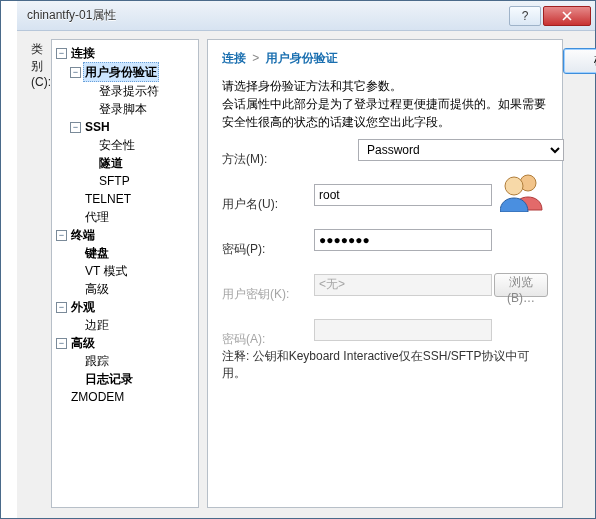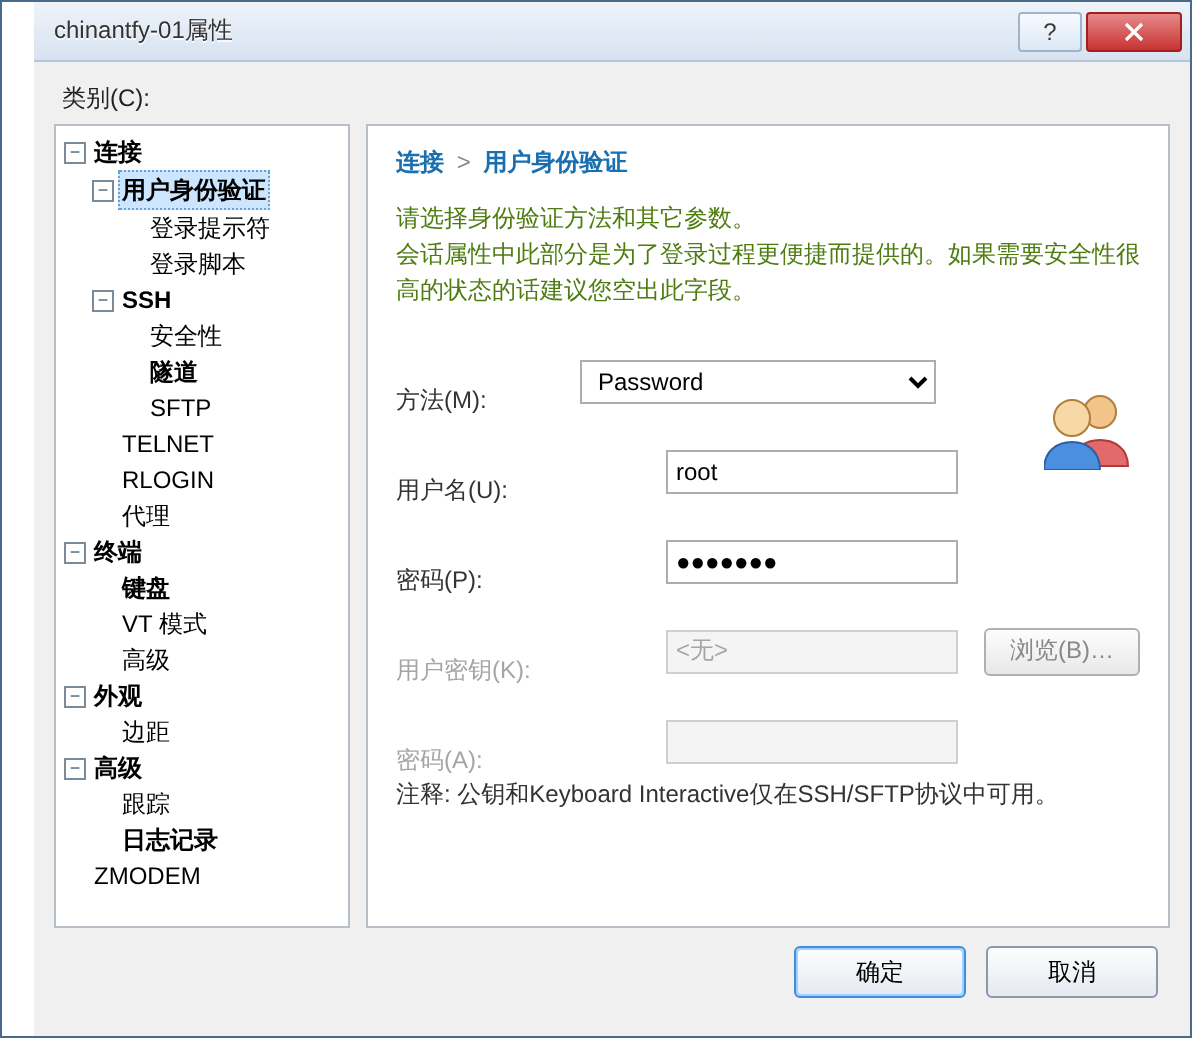--- a/index.html
+++ b/index.html
@@ -2,43 +2,43 @@
 <html><head>
 <meta charset="utf-8">
 <style>
   * { box-sizing: border-box; font-family: "Microsoft YaHei", "Segoe UI", Tahoma, sans-serif; font-size: 12px; }
   body { margin: 0; background: #6b8199; width: 596px; height: 519px; overflow: hidden; }
   .window { width: 596px; height: 519px; background: #fff; border: 1px solid #4a6a8a; box-shadow: 0 0 0 1px rgba(255,255,255,.2) inset; display: flex; flex-direction: column; padding-left: 16px; }
   .titlebar { height: 30px; background: linear-gradient(#eef3f9,#d7e3f1); border-bottom: 1px solid #b7c7da; display: flex; align-items: center; padding: 0 4px 0 10px; }
   .titlebar .title { flex: 1; color: #333; text-shadow: 0 1px #fff; }
   .tbtn { width: 32px; height: 20px; margin-left: 2px; border: 1px solid #9fb3c9; border-radius: 2px; background: linear-gradient(#f7fbff,#dce8f5); display: flex; align-items: center; justify-content: center; color: #3a3a3a; }
   .tbtn.close { width: 48px; background: linear-gradient(#e68a8a,#c83232); border-color: #a02020; color: #fff; font-weight: bold; }
-  .body { flex: 1; display: flex; flex-direction: column; padding: 8px 10px 10px 10px; background: #f0f0f0; }
+  .body { flex: 1; display: flex; flex-direction: row; padding: 8px 10px 10px 10px; background: #f0f0f0; }
   .catlabel { margin: 2px 0 4px 4px; color: #222; }
   .panes { flex: 1; display: flex; gap: 8px; min-height: 0; }
   .tree { width: 148px; background: #fff; border: 1px solid #b7bfc8; padding: 4px 2px; overflow: auto; }
   .tree ul { list-style: none; margin: 0; padding-left: 14px; }
   .tree > ul { padding-left: 2px; }
   .tree li { line-height: 18px; white-space: nowrap; }
   .node { display: flex; align-items: center; gap: 2px; cursor: default; }
   .tw { width: 11px; height: 11px; border: 1px solid #7a8a99; display: inline-flex; align-items: center; justify-content: center; font-size: 9px; color: #3a5a7a; background: #fff; line-height: 1; }
   .tw.empty { border: none; }
   .node .lbl { padding: 0 2px; }
   .node.sel .lbl { background: #cde6ff; border: 1px dotted #6aa0d8; padding: 0 1px; }
   .node.bold .lbl { font-weight: bold; }
   .rightpane { flex: 1; background: #fff; border: 1px solid #b7bfc8; padding: 10px 14px; position: relative; display: flex; flex-direction: column; }
   .breadcrumb { color: #1a6fb0; font-weight: bold; margin-bottom: 10px; }
   .breadcrumb .sep { color: #888; font-weight: normal; margin: 0 3px; }
-  .desc { color: #4d7c0f; line-height: 18px; margin-bottom: 18px; }
+  .desc { color: #000000; line-height: 18px; }
   .form { display: grid; grid-template-columns: 92px 180px 1fr; row-gap: 8px; align-items: center; }
   .form label { color: #333; margin-top: 20px; }
   .form label.disabled { color: #a5a5a5; }
   select, input[type=text], input[type=password] { height: 22px; border: 1px solid #abadb3; padding: 0 4px; background: #fff; font-size: 12px; }
-  select { width: 178px; }
-  input[type=text], input[type=password] { width: 146px; margin-left: 43px; }
+  select { width: 206px; margin-left: 44px; }
+  input[type=text], input[type=password] { width: 178px; }
   input.disabled { background: #f4f4f4; color: #a5a5a5; border-color: #cfcfcf; }
   .browse { height: 24px; padding: 0 12px; border: 1px solid #b0b0b0; border-radius: 3px; background: linear-gradient(#fdfdfd,#e8e8e8); color: #888; justify-self: end; }
   .avatar { position: absolute; right: 16px; top: 132px; width: 46px; height: 40px; }
   .note { color: #333; }
   .footer { height: 44px; display: flex; align-items: center; justify-content: flex-end; gap: 10px; padding-right: 6px; }
   .btn { width: 86px; height: 26px; border: 1px solid #8a98a8; border-radius: 3px; background: linear-gradient(#fdfdfd,#e4eaf1); cursor: pointer; }
   .btn.default { border-color: #3e8edb; box-shadow: 0 0 0 1px #9fd0ff inset; }
 </style>
 </head>
 <body>
@@ -113,26 +113,20 @@
               </li>
               <li>
                   <div class="node">
                     <span class="tw empty"></span>
                     <span class="lbl">TELNET</span>
                   </div>
                 </li>
               <li>
                   <div class="node">
                     <span class="tw empty"></span>
-                    <span class="lbl">RLOGIN</span>
-                  </div>
-                </li>
-              <li>
-                  <div class="node">
-                    <span class="tw empty"></span>
                     <span class="lbl">代理</span>
                   </div>
                 </li>
             </ul>
           </li>
           <li>
             <div class="node bold">
                 <span class="tw">−</span>
                 <span class="lbl">终端</span>
               </div>

